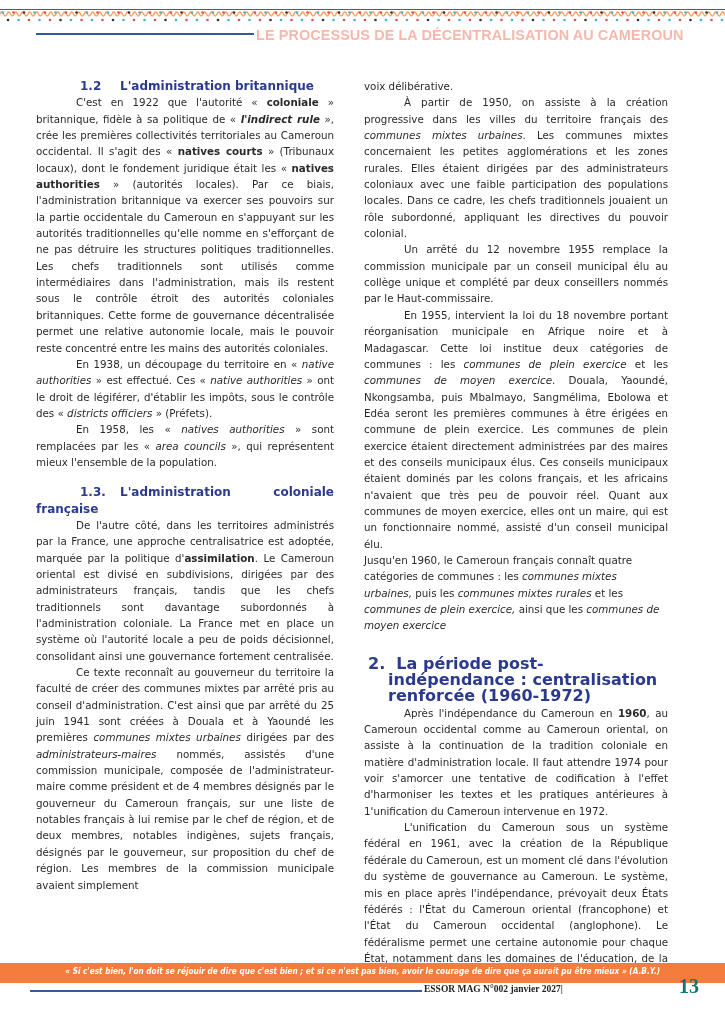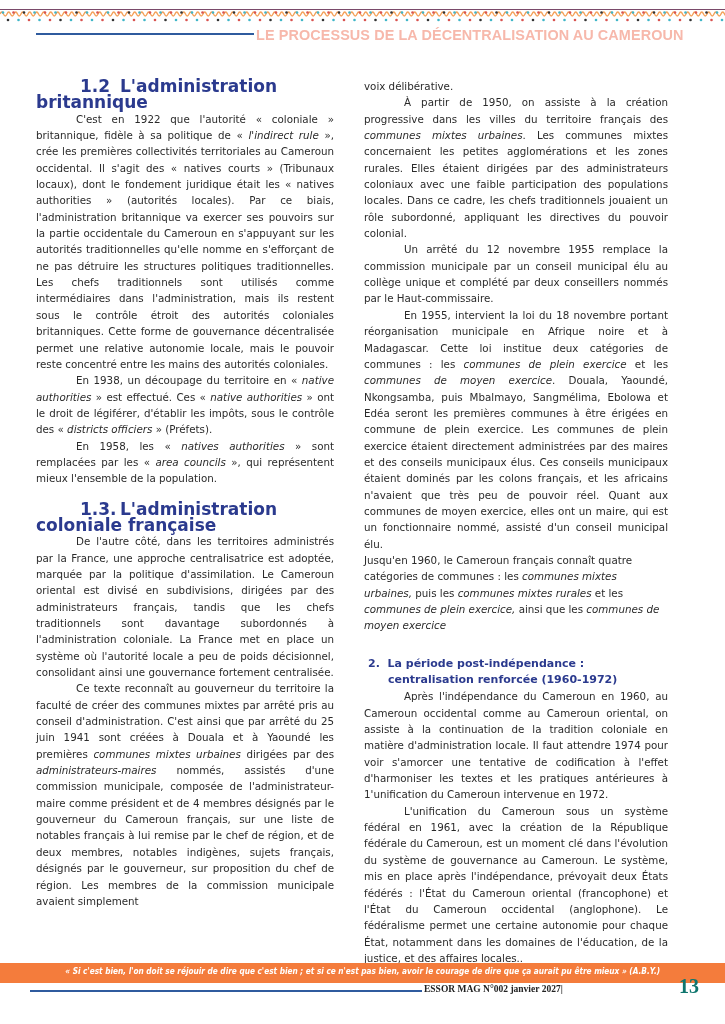--- a/index.html
+++ b/index.html
@@ -9,26 +9,26 @@
   .border-top svg { display: block; }
   .header-line { position: absolute; left: 36px; top: 33px; width: 218px; height: 2px; background: #2f5b9e; }
   .header-title { position: absolute; left: 256px; top: 26px; font-family: "Liberation Sans", sans-serif;
                   font-size: 15.5px; font-weight: bold; color: #f7b8ab; letter-spacing: 0.1px; white-space: nowrap;
                   transform: scaleX(0.93); transform-origin: left top; }
   .col { position: absolute; top: 78px; font-size: 10.3px; line-height: 16.35px; text-align: justify; }
   .col-left { left: 36px; width: 298px; }
   .col-right { left: 364px; width: 304px; }
   .col p { margin: 0; }
   .indent { text-indent: 40px; }
-  .h { color: #2b3a8e; font-weight: bold; font-size: 17px; margin: 0; }
+  .h { color: #2b3a8e; font-weight: bold; font-size: 12px; margin: 0; }
   .h .num { display: inline-block; width: 40px; padding-left: 44px; }
-  .h2 { color: #2b3a8e; font-weight: bold; font-size: 11px; margin: 0; padding-left: 24px; text-indent: -20px; text-align: left;}
+  .h2 { color: #2b3a8e; font-weight: bold; font-size: 16px; margin: 0; padding-left: 24px; text-indent: -20px; text-align: left;}
   .gap { height: 14px; }
   .gap2 { height: 22px; }
-  b { font-weight: normal; }
+  b { font-weight: bold; }
   i { font-style: italic; }
   .footer-bar { position: absolute; left: 0; top: 963px; width: 725px; height: 20px; background: #f47c3c; }
   .footer-quote { position: absolute; left: 0; top: 966px; width: 724px; text-align: center; color: #ffffff;
                   font-family: "DejaVu Sans", sans-serif; font-style: italic; font-weight: bold; font-size: 9px;
                   white-space: nowrap; }
   .footer-quote span { display: inline-block; transform: scaleX(0.82); transform-origin: center; }
   .footer-line { position: absolute; left: 30px; top: 990px; width: 392px; height: 2px; background: #2f5b9e; }
   .footer-mag { position: absolute; left: 424px; top: 984px; font-family: "Liberation Serif", serif; font-size: 9.5px;
                 color: #222; white-space: nowrap; font-weight: bold; }
   .footer-page { position: absolute; left: 679px; top: 975px; font-family: "Liberation Serif", serif; font-size: 20px;

